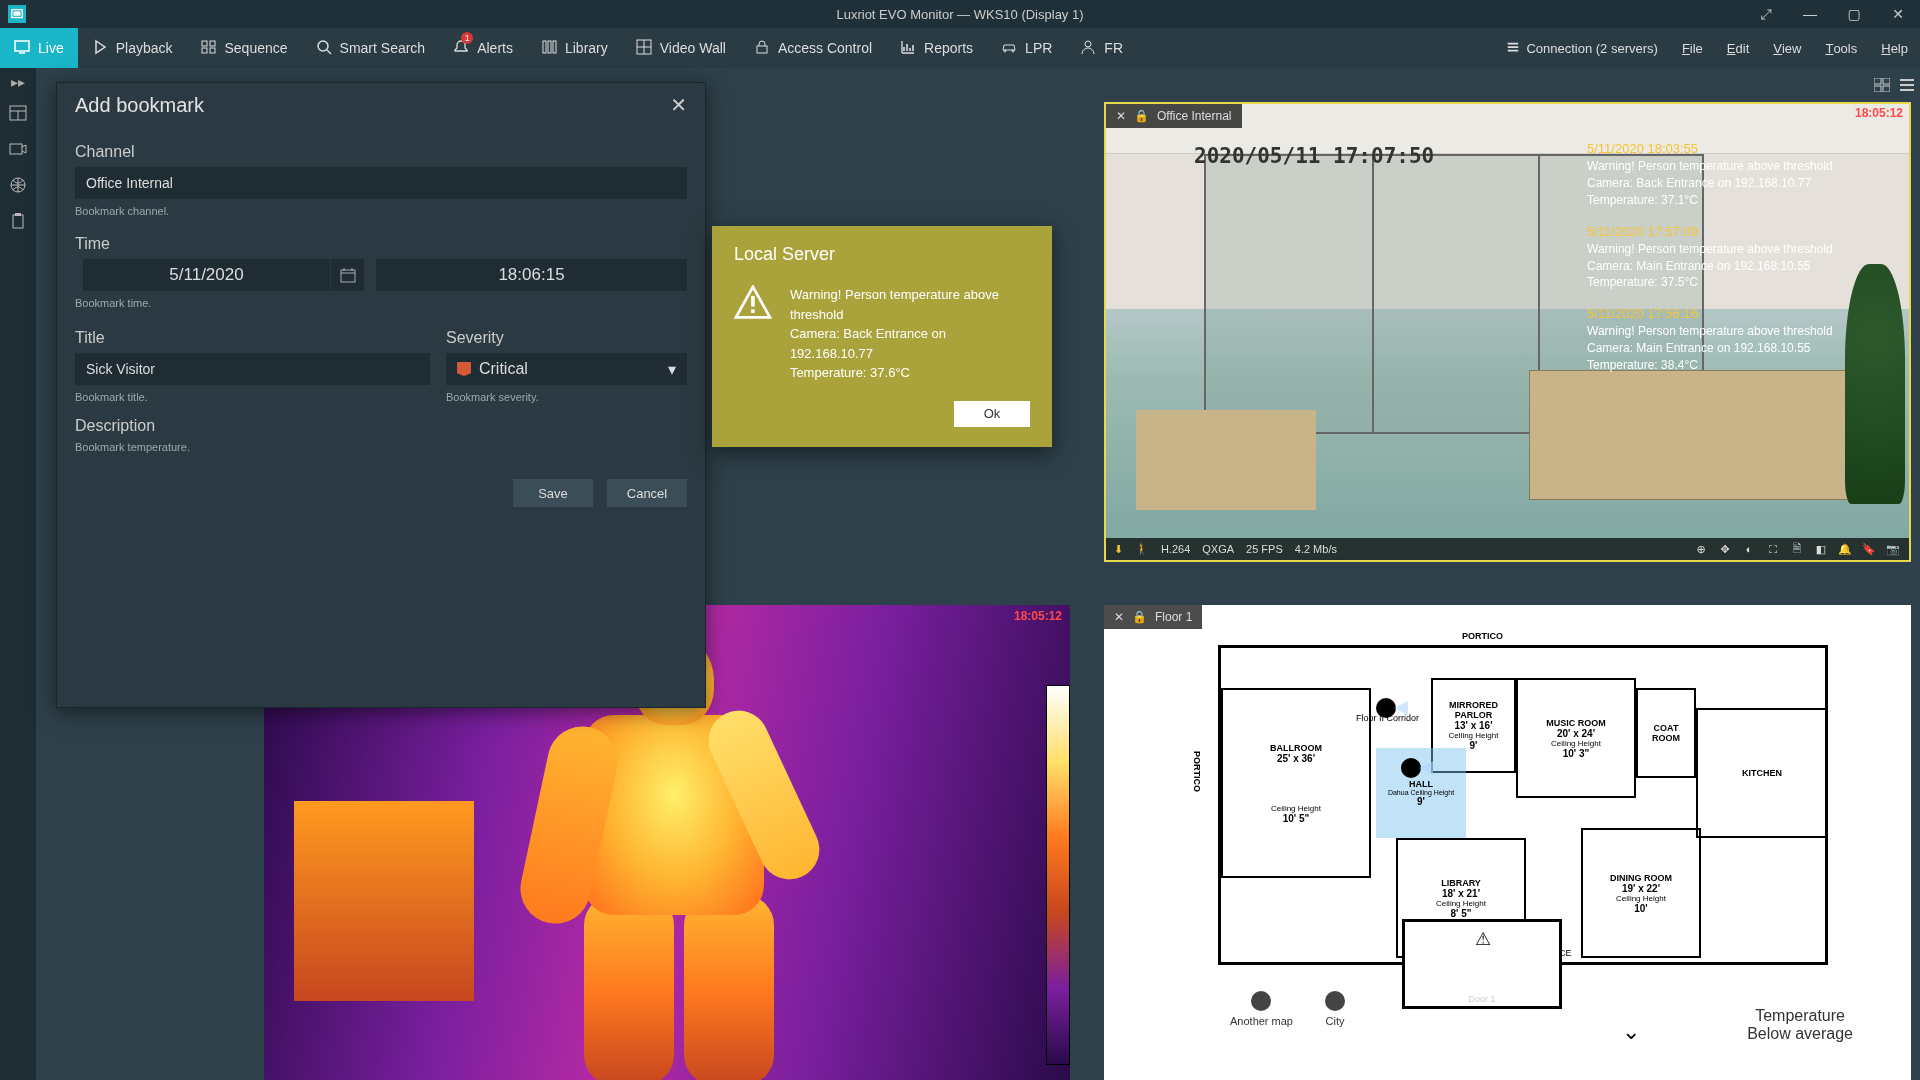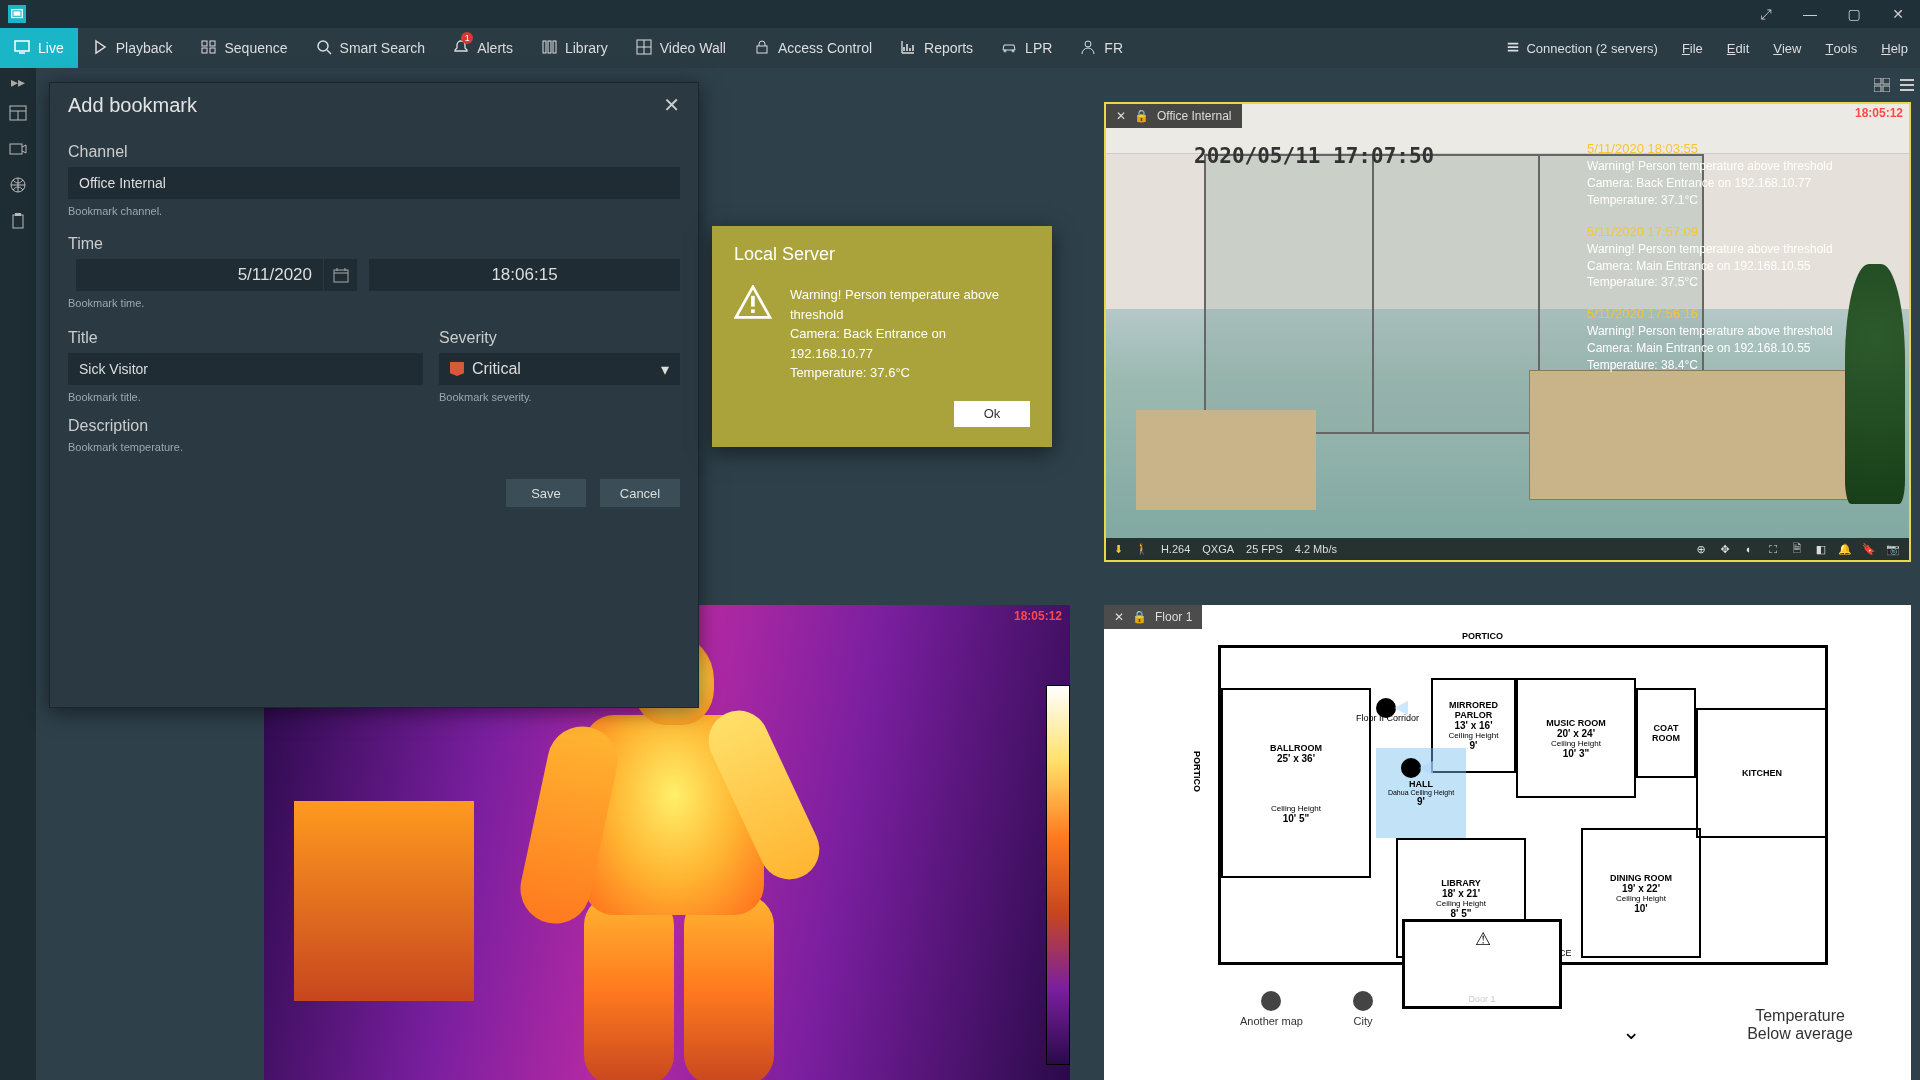--- a/index.html
+++ b/index.html
@@ -52,30 +52,30 @@
   .scene-office .desk{position:absolute;bottom:60px;right:40px;width:340px;height:130px;background:#c9b48a;border:1px solid #8a7a56;}
   .scene-office .desk2{position:absolute;bottom:50px;left:30px;width:180px;height:100px;background:#c9b48a;}
   .scene-office .plant{position:absolute;bottom:56px;right:4px;width:60px;height:240px;background:radial-gradient(circle at 50% 30%,#2d5a2d,#183f18);border-radius:40% 40% 10% 10%;}
   .scene-office .ceil{position:absolute;top:0;left:0;right:0;height:50px;background:#eceae4;border-bottom:1px solid #ccc;}
 
   .alert-overlay { position: absolute; top: 36px; right: 12px; width: 310px; color: #fff; font-size: 12px; }
   .alert-overlay .entry { margin-bottom: 14px; line-height: 1.4; }
   .alert-overlay .entry .time { color: #f7c531; font-size: 13px; display:block; }
 
   
-  .bookmark { position: absolute; left: 13px; top: 14px; width: 650px; height: 626px; background: #2b3a42; border: 1px solid #1a262c; box-shadow: 0 4px 20px rgba(0,0,0,.5); }
+  .bookmark { position: absolute; left: 20px; top: 14px; width: 650px; height: 626px; background: #2b3a42; border: 1px solid #1a262c; box-shadow: 0 4px 20px rgba(0,0,0,.5); }
   .bookmark .header { height: 44px; display: flex; align-items: center; padding: 0 18px; font-size: 20px; color: #e3e3e3; }
   .bookmark .header .close { margin-left: auto; font-size: 20px; color: #ccc; cursor: pointer; }
   .bookmark .body { padding: 6px 18px; }
   .bookmark .lbl { font-size: 16px; color: #ccc; margin-top: 10px; }
   .bookmark .hint { font-size: 11px; color: #9aa8ae; margin-top: 6px; }
   .bookmark .input { width: 100%; height: 32px; background: #1f2c33; color: #ddd; border: 1px solid #1f2c33; padding: 0 10px; font-size: 14px; margin-top: 6px; }
   .bookmark .row-dt { display: flex; gap: 12px; margin-top: 6px; }
   .bookmark .row-dt .datebox { flex: 1; display: flex; }
-  .bookmark .row-dt .datebox input { flex: 1; text-align: right; margin-left: 8px; }
+  .bookmark .row-dt .datebox input { flex: 1; text-align: center; margin-left: 8px; }
   .bookmark .row-dt .calbtn { width: 34px; background: #1f2c33; display: flex; align-items: center; justify-content: center; border-left: 1px solid #2b3a42; }
   .bookmark .row2 { display: flex; gap: 16px; margin-top: 10px; }
   .bookmark .row2 .col { flex: 1; }
   .bookmark .row2 .col.thin { flex: 0 0 58%; }
   .bookmark .select { width: 100%; height: 32px; background: #1f2c33; color: #ddd; display: flex; align-items: center; padding: 0 10px; margin-top: 6px; border: 1px solid #1f2c33; position: relative; }
   .bookmark .select .sev-icon { width: 14px; height: 14px; background:#d65a3a; margin-right: 8px; clip-path: polygon(0 0,100% 0,100% 80%,50% 100%,0 80%); }
   .bookmark .select .arrow { margin-left:auto; }
   .bookmark textarea.input { height: 96px; padding: 10px; resize: none; font-family: inherit; border: 1px solid #5a6e77; }
   .bookmark .btns { display: flex; justify-content: flex-end; gap: 14px; padding: 20px 18px 0; }
   .bookmark .btns button { width: 80px; height: 28px; background: #3b4d56; color: #ddd; border: none; font-size: 13px; cursor: pointer; }
@@ -111,38 +111,39 @@
   .floor .plan .outer { position: absolute; left: 56px; top: 24px; width: 610px; height: 320px; border: 3px solid #000; background: #fff; }
   .floor .room { position: absolute; border: 2px solid #000; font-size: 9px; text-align: center; display: flex; flex-direction: column; align-items: center; justify-content: center; color: #000; padding: 2px; }
   .floor .room .rname{font-weight:bold;}
   .floor .room .rdim{font-weight:bold;font-size:10px;}
   .floor .room .rch{font-size:8px;}
   .floor .corridor { position:absolute; font-size:9px; color:#000; }
   .floor .corridor.vert { writing-mode: vertical-rl; }
   .floor .bottombar { position:absolute; left:240px; bottom:62px; width:160px; height:90px; border:3px solid #000; background:#fff; text-align:center; }
   .floor .warn-tri { position:absolute; font-size:18px; color:#000; }
   .floor .arrow-dn { position:absolute; font-size:22px; color:#000; }
-  .floor .mapnav { position:absolute; left:78px; top:370px; display:flex; gap:50px; }
+  .floor .mapnav { position:absolute; left:68px; top:370px; display:flex; gap:32px; }
   .floor .mapnav .nav { display:flex; flex-direction:column; align-items:center; font-size:11px; color:#333; }
   .floor .mapnav .nav .dot{width:20px;height:20px;border-radius:50%;background:#444;margin-bottom:4px;}
   .floor .templegend { position:absolute; right:48px; bottom:28px; font-size:16px; color:#333; text-align:center; }
   .floor .blue { background: rgba(120,190,240,.45); }
   .floor .camdot { position:absolute; width:20px; height:20px; background:#000; border-radius:50%; }
   .floor .camdot::after{content:"";position:absolute;width:14px;height:14px;background:#aed6ff;opacity:.6;left:18px;top:3px;clip-path:polygon(0 50%,100% 0,100% 100%);}
 </style>
 </head>
 <body>
 
 <div class="titlebar">
   <div class="logo">
     <svg viewBox="0 0 16 16" width="14" height="14">
         <rect x="2" y="3" width="12" height="9" fill="none" stroke="#fff" stroke-width="1.5"></rect>
         <rect x="4" y="5" width="8" height="5" fill="#fff"></rect>
       </svg>
   </div>
+  <div class="center-title">Luxriot EVO Monitor — WKS10 (Display 1)</div>
   <div class="winbtns">
     <div>⤢</div>
     <div>—</div>
     <div>▢</div>
     <div>✕</div>
   </div>
 </div>
 
 <div class="toolbar">
   <div class="tab active">

